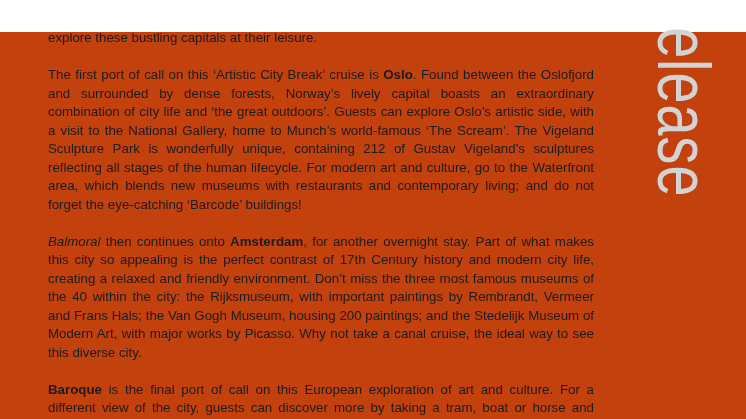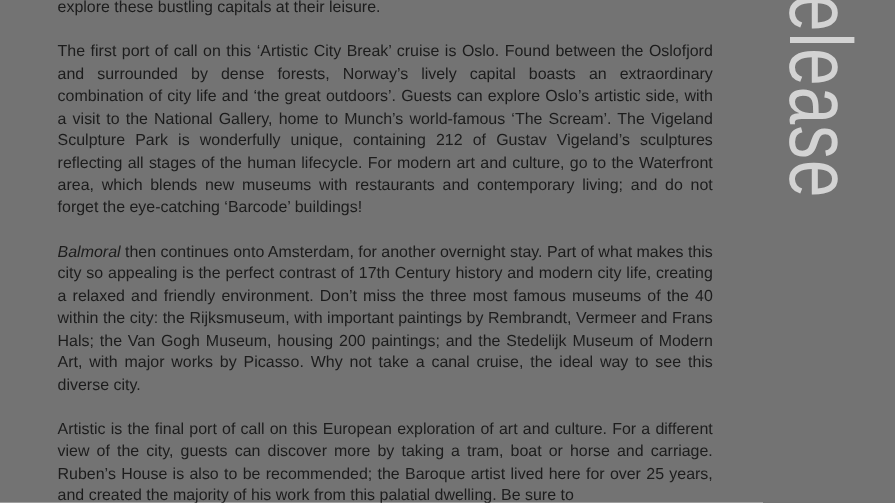--- a/index.html
+++ b/index.html
@@ -10,39 +10,40 @@
     width: 746px;
     height: 419px;
     overflow: hidden;
     background: #ffffff;
     position: relative;
     font-family: "Liberation Sans", sans-serif;
   }
   .page {
     position: absolute;
     inset: 0;
-    background: #737373;
+    background: #c2410c;
+    margin-top: 32px;
   }
   .doc {
     position: absolute;
     left: 48px;
     top: -3px;
     width: 546px;
     color: #1c1c1c;
     font-size: 13.3px;
     line-height: 18.5px;
   }
   .doc p {
     margin: 18.5px 0 0 0;
     text-align: justify;
   }
   .doc p:first-child {
     margin-top: 0;
   }
-  .doc b { font-weight: normal; }
+  .doc b { font-weight: bold; }
   .doc i { }
   .watermark {
     position: absolute;
     left: 720px;
     top: -5px;
     font-size: 74px;
     line-height: 74px;
     white-space: nowrap;
     color: #d3d3d3;
     transform: rotate(90deg) scaleX(0.76);
@@ -53,16 +54,16 @@
   }
 </style>
 </head>
 <body style="background: rgb(255, 255, 255);">
 
 <div class="page">
   <div class="doc" style="color: rgb(28, 28, 28);">
       <p><span>explore these bustling capitals at their leisure.</span></p>
       <p><span>The first port of call on this ‘Artistic City Break’ cruise is </span><b>Oslo</b><span>. Found between the Oslofjord and surrounded by dense forests, Norway’s lively capital boasts an extraordinary combination of city life and ‘the great outdoors’. Guests can explore Oslo’s artistic side, with a visit to the National Gallery, home to Munch’s world-famous ‘The Scream’. The Vigeland Sculpture Park is wonderfully unique, containing 212 of Gustav Vigeland’s sculptures reflecting all stages of the human lifecycle. For modern art and culture, go to the Waterfront area, which blends new museums with restaurants and contemporary living; and do not forget the eye-catching ‘Barcode’ buildings!</span></p>
       <p><i>Balmoral</i><span> then continues onto </span><b>Amsterdam</b><span>, for another overnight stay. Part of what makes this city so appealing is the perfect contrast of 17th Century history and modern city life, creating a relaxed and friendly environment. Don’t miss the three most famous museums of the 40 within the city: the Rijksmuseum, with important paintings by Rembrandt, Vermeer and Frans Hals; the Van Gogh Museum, housing 200 paintings; and the Stedelijk Museum of Modern Art, with major works by Picasso. Why not take a canal cruise, the ideal way to see this diverse city.</span></p>
-      <p><b>Artistic</b><span> is the final port of call on this European exploration of art and culture. For a different view of the city, guests can discover more by taking a tram, boat or horse and carriage. Ruben’s House is also to be recommended; the Baroque artist lived here for over 25 years, and created the majority of his work from this palatial dwelling. Be sure to</span></p>
+      <p><b>Baroque</b><span> is the final port of call on this European exploration of art and culture. For a different view of the city, guests can discover more by taking a tram, boat or horse and carriage. Ruben’s House is also to be recommended; the Baroque artist lived here for over 25 years, and created the majority of his work from this palatial dwelling. Be sure to</span></p>
     </div>
   <div class="watermark" style="color: rgb(211, 211, 211);">elease</div>
 </div>
 
 </body></html>

